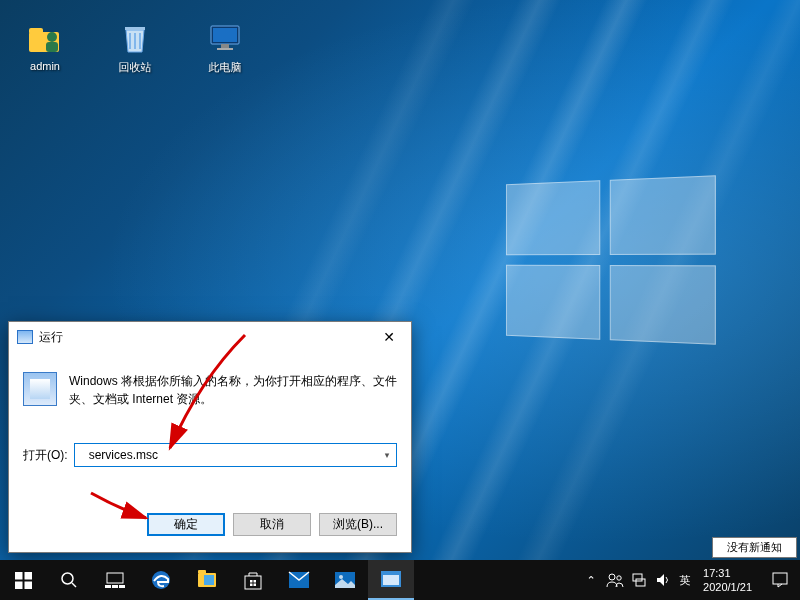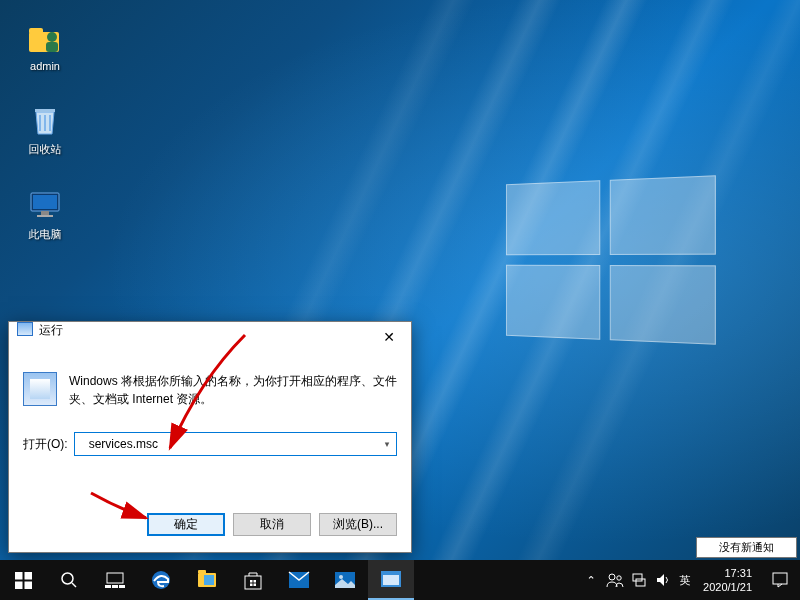--- a/index.html
+++ b/index.html
@@ -6,51 +6,51 @@
     body{width:800px;height:600px;overflow:hidden;position:relative;background:linear-gradient(135deg,#0a3d62 0%,#0c4d82 25%,#0a75c8 55%,#0a3d62 100%)}
     .light-rays{position:absolute;inset:0;background:
       radial-gradient(ellipse 900px 500px at 75% 45%,rgba(120,200,255,.25) 0%,transparent 55%),
       linear-gradient(115deg,transparent 40%,rgba(255,255,255,.08) 42%,transparent 44%),
       linear-gradient(115deg,transparent 48%,rgba(255,255,255,.12) 50%,transparent 52%),
       linear-gradient(115deg,transparent 56%,rgba(255,255,255,.15) 58%,transparent 60%),
       linear-gradient(115deg,transparent 64%,rgba(255,255,255,.12) 66%,transparent 68%),
       linear-gradient(115deg,transparent 72%,rgba(255,255,255,.08) 74%,transparent 76%)}
     .win-logo{position:absolute;right:85px;top:180px;width:220px;height:160px;display:grid;grid-template-columns:1fr 1fr;grid-template-rows:1fr 1fr;gap:10px;transform:perspective(600px) rotateY(-18deg);opacity:.9}
     .win-logo div{background:rgba(255,255,255,.35);border:1px solid rgba(255,255,255,.5)}
-    .desktop-icons{position:absolute;top:20px;left:15px;display:flex;flex-direction:column;gap:30px}
+    .desktop-icons{position:absolute;top:20px;left:15px;display:flex;flex-direction:row;gap:30px}
     .dicon{width:60px;display:flex;flex-direction:column;align-items:center;color:#fff;font-size:11px;cursor:pointer}
     .dicon .ic{width:36px;height:36px;margin-bottom:4px;display:flex;align-items:center;justify-content:center}
     .dicon .lbl{text-shadow:1px 1px 2px rgba(0,0,0,.8)}
     .run-dlg{position:absolute;left:8px;top:321px;width:404px;height:232px;background:#fff;border:1px solid #7a7a7a;box-shadow:0 5px 20px rgba(0,0,0,.5)}
-    .dlg-title{height:30px;display:flex;padding:0 0 0 8px;font-size:12px}
+    .dlg-title{height:30px;display:flex;align-items:center;padding:0 0 0 8px;font-size:12px}
     .dlg-title .ti{width:16px;height:14px;border:1px solid #2a72c8;background:linear-gradient(#7fb6f0,#d5e8fb);margin-right:6px}
     .dlg-close{margin-left:auto;width:44px;height:30px;display:flex;align-items:center;justify-content:center;font-size:14px;cursor:pointer}
     .dlg-body{padding:20px 14px 0 14px;font-size:12px;color:#000}
     .dlg-row1{display:flex;gap:12px}
     .run-ico{width:34px;height:34px;flex:none;background:linear-gradient(#9bc4f0,#dceafb);border:1px solid #3a7bc8;position:relative}
     .run-ico::after{content:"";position:absolute;inset:6px;background:linear-gradient(#fff,#b8d6f4)}
     .dlg-desc{line-height:18px}
-    .dlg-row2{display:flex;align-items:center;margin-top:24px;gap:6px}
+    .dlg-row2{display:flex;align-items:center;margin-top:35px;gap:6px}
     .open-lbl{white-space:nowrap}
     .open-field{flex:1;position:relative}
     .open-input{width:100%;height:24px;border:1px solid #0078d7;padding:0 22px 0 14px;font-size:12px;font-family:inherit;outline:none}
     .open-dd{position:absolute;right:1px;top:1px;width:18px;height:22px;display:flex;align-items:center;justify-content:center;font-size:9px;color:#555;cursor:pointer}
     .dlg-btns{position:absolute;bottom:16px;right:14px;display:flex;gap:8px}
     .dlg-btns button{width:78px;height:23px;font-size:12px;font-family:Liberation Sans, sans-serif;background:#e1e1e1;border:1px solid #adadad;cursor:pointer}
     .dlg-btns button.primary{border:2px solid #0078d7;background:#e5f1fb}
     .arrow{position:absolute;pointer-events:none}
     .arrow svg{overflow:visible}
-    .tooltip{position:absolute;right:3px;bottom:42px;background:#fff;border:1px solid #767676;padding:2px 22px;font-size:11px;color:#000}
+    .tooltip{position:absolute;right:3px;bottom:42px;background:#fff;border:1px solid #767676;padding:2px 14px;font-size:11px;color:#000}
     .taskbar{position:absolute;left:0;bottom:0;width:100%;height:40px;background:#101010;display:flex;align-items:center}
     .tb-btn{width:46px;height:40px;display:flex;align-items:center;justify-content:center;color:#fff;cursor:pointer}
     .tb-btn.active{background:#2a2a2a;border-bottom:2px solid #76b9ed}
     .tb-spacer{flex:1}
     .tray{display:flex;align-items:center;color:#fff;font-size:11px}
     .tray .ti{width:24px;height:40px;display:flex;align-items:center;justify-content:center;cursor:pointer}
-    .clock{padding:0 8px;text-align:right;line-height:14px;font-size:11px;cursor:pointer}
+    .clock{padding:0 8px;text-align:left;line-height:14px;font-size:11px;cursor:pointer}
     .notif{width:40px;height:40px;display:flex;align-items:center;justify-content:center;cursor:pointer}
     .folder-ic{width:18px;height:14px;background:#ffcb3d;border-radius:1px;position:relative}
     .folder-ic::before{content:"";position:absolute;top:-3px;left:0;width:8px;height:3px;background:#ffcb3d;border-radius:1px 1px 0 0}
     .folder-ic::after{content:"";position:absolute;inset:2px 2px 2px 6px;background:#4aa8e8}
   </style>
 </head>
 <body>
 
 <div class="light-rays"></div>
 <div class="win-logo">

